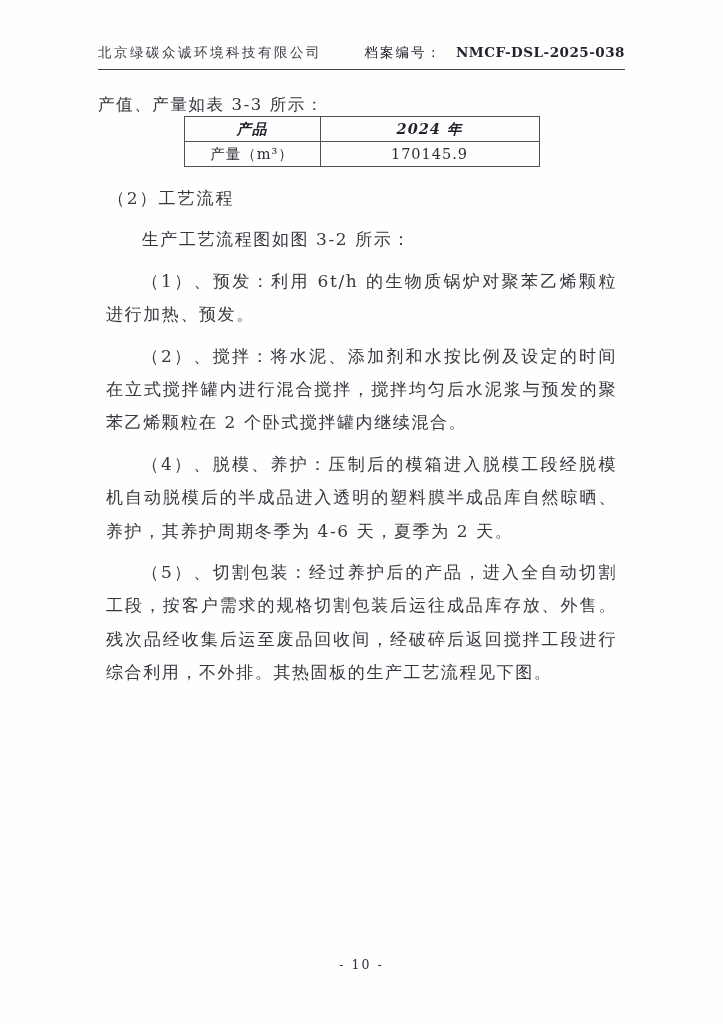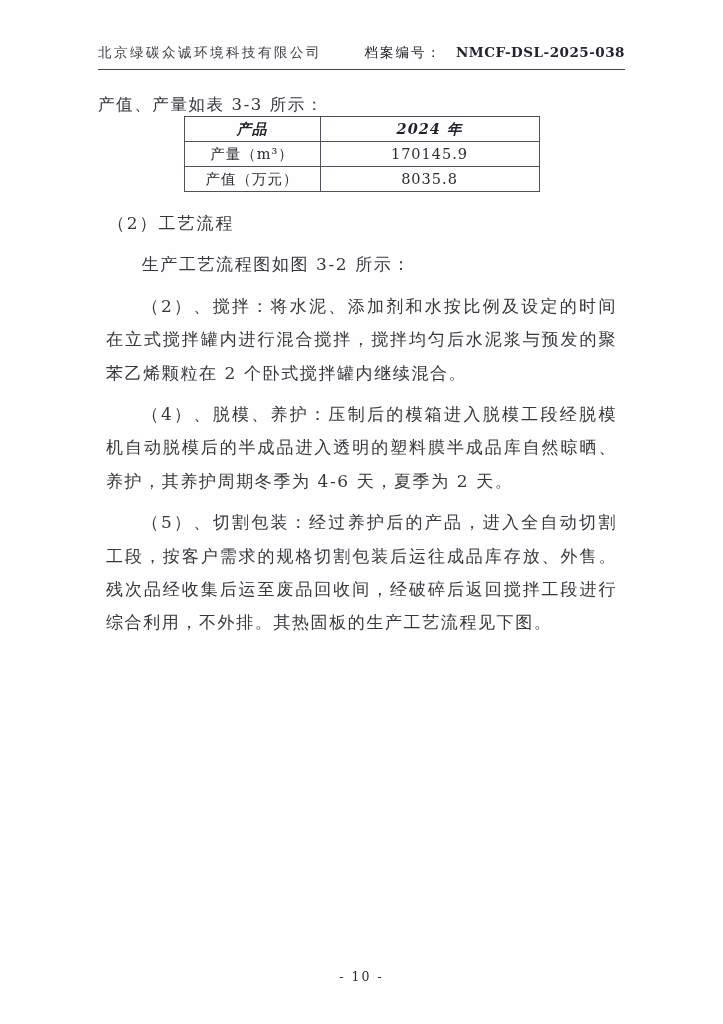--- a/index.html
+++ b/index.html
@@ -56,21 +56,21 @@
   .para {
     margin:8px; font-size:17px; line-height:33.4px;
     letter-spacing:1.6px;
     text-align:justify; text-align-last:left;
     color:#37373f;
   }
   .sec-head { margin-top:15px; text-indent:0.1em; letter-spacing:2px; }
   .ind { text-indent:2.1em; }
   
   .pgnum {
-    position:absolute; left:0; right:0; bottom:40px;
+    position:absolute; left:0; right:0; bottom:52px;
     text-align:center;
     font-size:12.5px; letter-spacing:2px; color:#2e2e3a;
   }
 </style>
 </head>
 <body>
 
 <div class="page">
 
   <div class="hdr">
@@ -92,28 +92,25 @@
       <tr>
         <th>产品</th>
         <th>2024 年</th>
       </tr>
     </thead>
     <tbody>
       <tr>
         <td>产量（m³）</td>
         <td>170145.9</td>
       </tr>
-      <tr>
-        <td>产值（万元）</td>
-        <td>8035.8</td>
-      </tr>
     </tbody>
   </table>
 
   <p class="para sec-head">（2）工艺流程</p>
   <p class="para ind">生产工艺流程图如图 3-2 所示：</p>
+  <p class="para ind">（1）、预发：利用 6t/h 的生物质锅炉对聚苯乙烯颗粒进行加热、预发。</p>
   <p class="para ind">（2）、搅拌：将水泥、添加剂和水按比例及设定的时间在立式搅拌罐内进行混合搅拌，搅拌均匀后水泥浆与预发的聚苯乙烯颗粒在 2 个卧式搅拌罐内继续混合。</p>
   <p class="para ind">（4）、脱模、养护：压制后的模箱进入脱模工段经脱模机自动脱模后的半成品进入透明的塑料膜半成品库自然晾晒、养护，其养护周期冬季为 4-6 天，夏季为 2 天。</p>
   <p class="para ind">（5）、切割包装：经过养护后的产品，进入全自动切割工段，按客户需求的规格切割包装后运往成品库存放、外售。残次品经收集后运至废品回收间，经破碎后返回搅拌工段进行综合利用，不外排。其热固板的生产工艺流程见下图。</p>
 
   <div class="pgnum">- 10 -</div>
 
 </div>
 
 </body></html>

